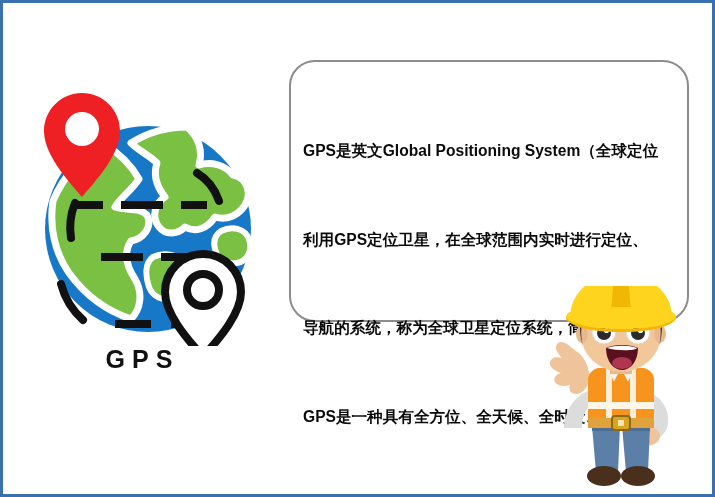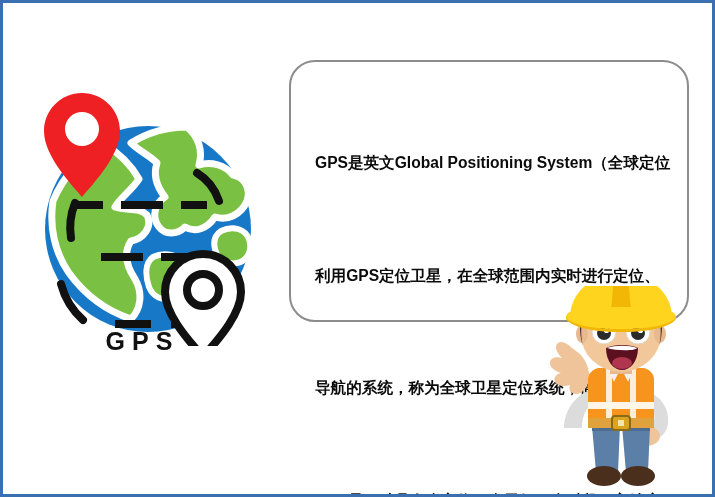--- a/index.html
+++ b/index.html
@@ -35,21 +35,21 @@
   #globe-svg {
     position: absolute;
     left: 0;
     top: 0;
     width: 240px;
     height: 265px;
   }
   #gps-caption {
     position: absolute;
     left: 0;
-    top: 246px;
+    top: 264px;
     width: 215px;
     text-align: center;
     font-size: 25px;
     font-weight: bold;
     letter-spacing: 7px;
     color: #111111;
     font-family: "Liberation Sans", "DejaVu Sans", sans-serif;
   }
 
   
@@ -71,21 +71,21 @@
     width: 380px;
     color: #0b0b0b;
     font-size: 15.6px;
     font-weight: bold;
     line-height: 29.5px;
     letter-spacing: 0px;
     font-family: "Liberation Sans", "DejaVu Sans", sans-serif;
     white-space: pre-wrap;
   }
   #bubble-text p {
-    margin: 12px;
+    margin: 0;
     text-indent: 0;
   }
 
   
   #worker {
     position: absolute;
     left: 527px;
     top: 283px;
     width: 175px;
     height: 205px;

